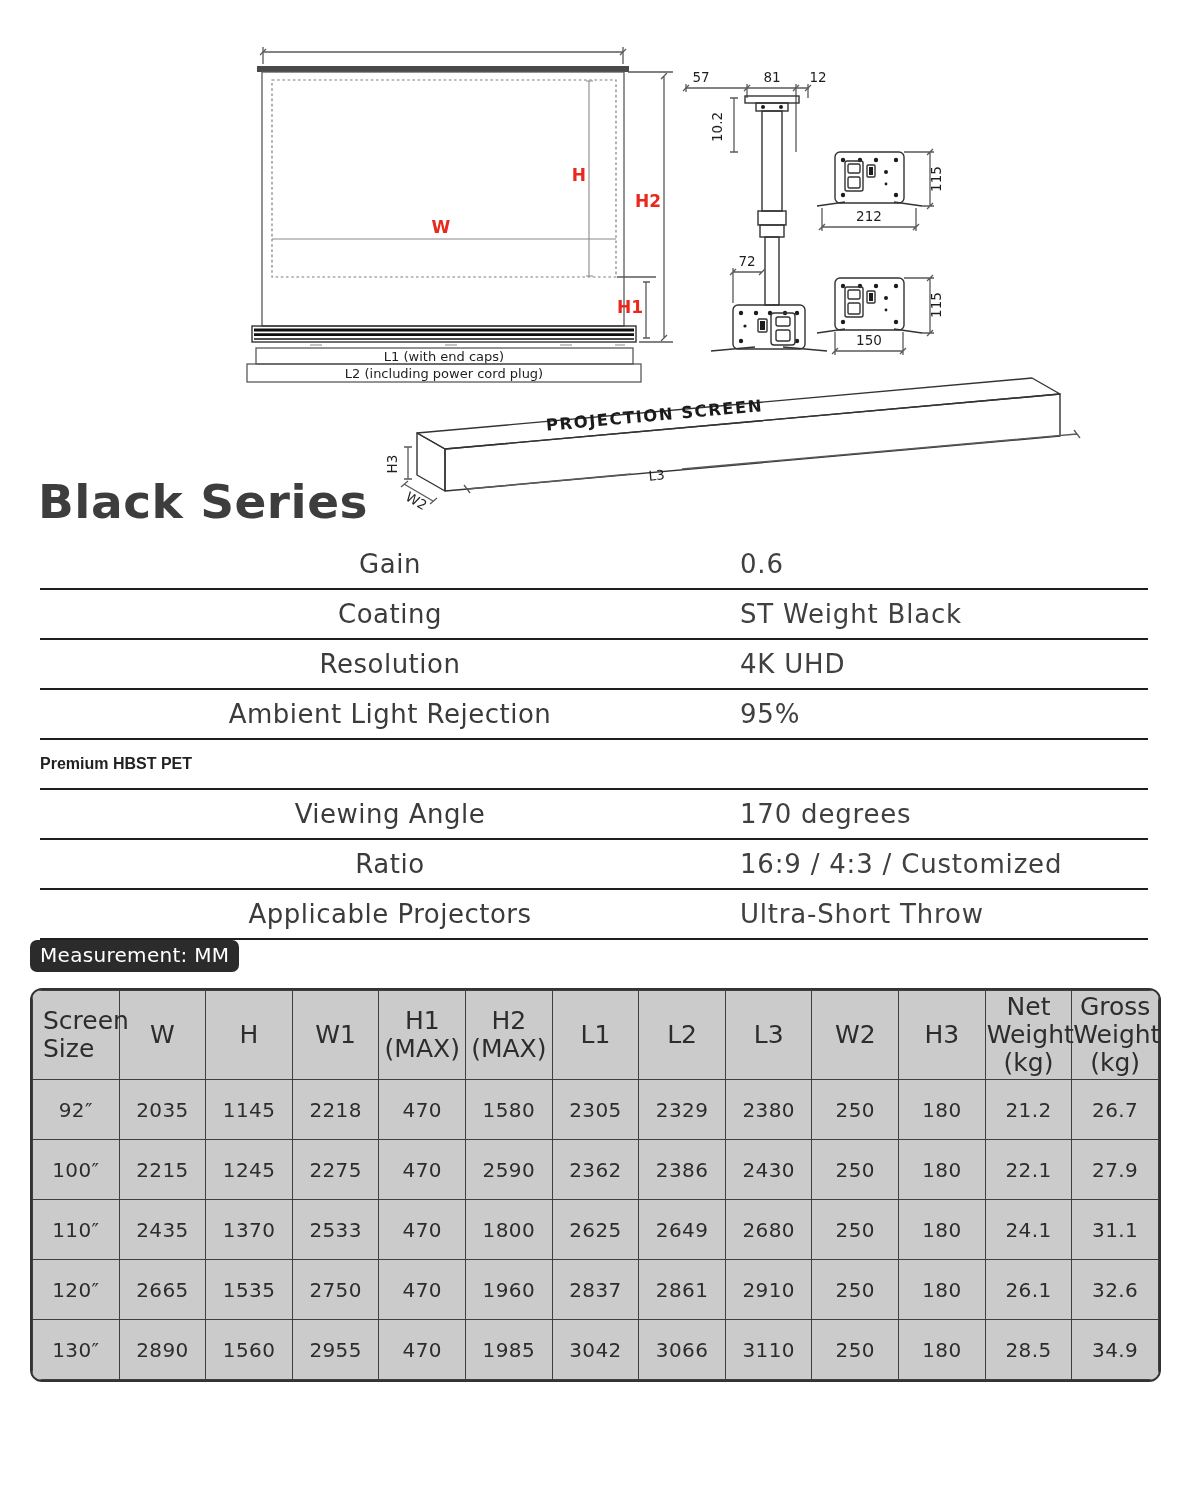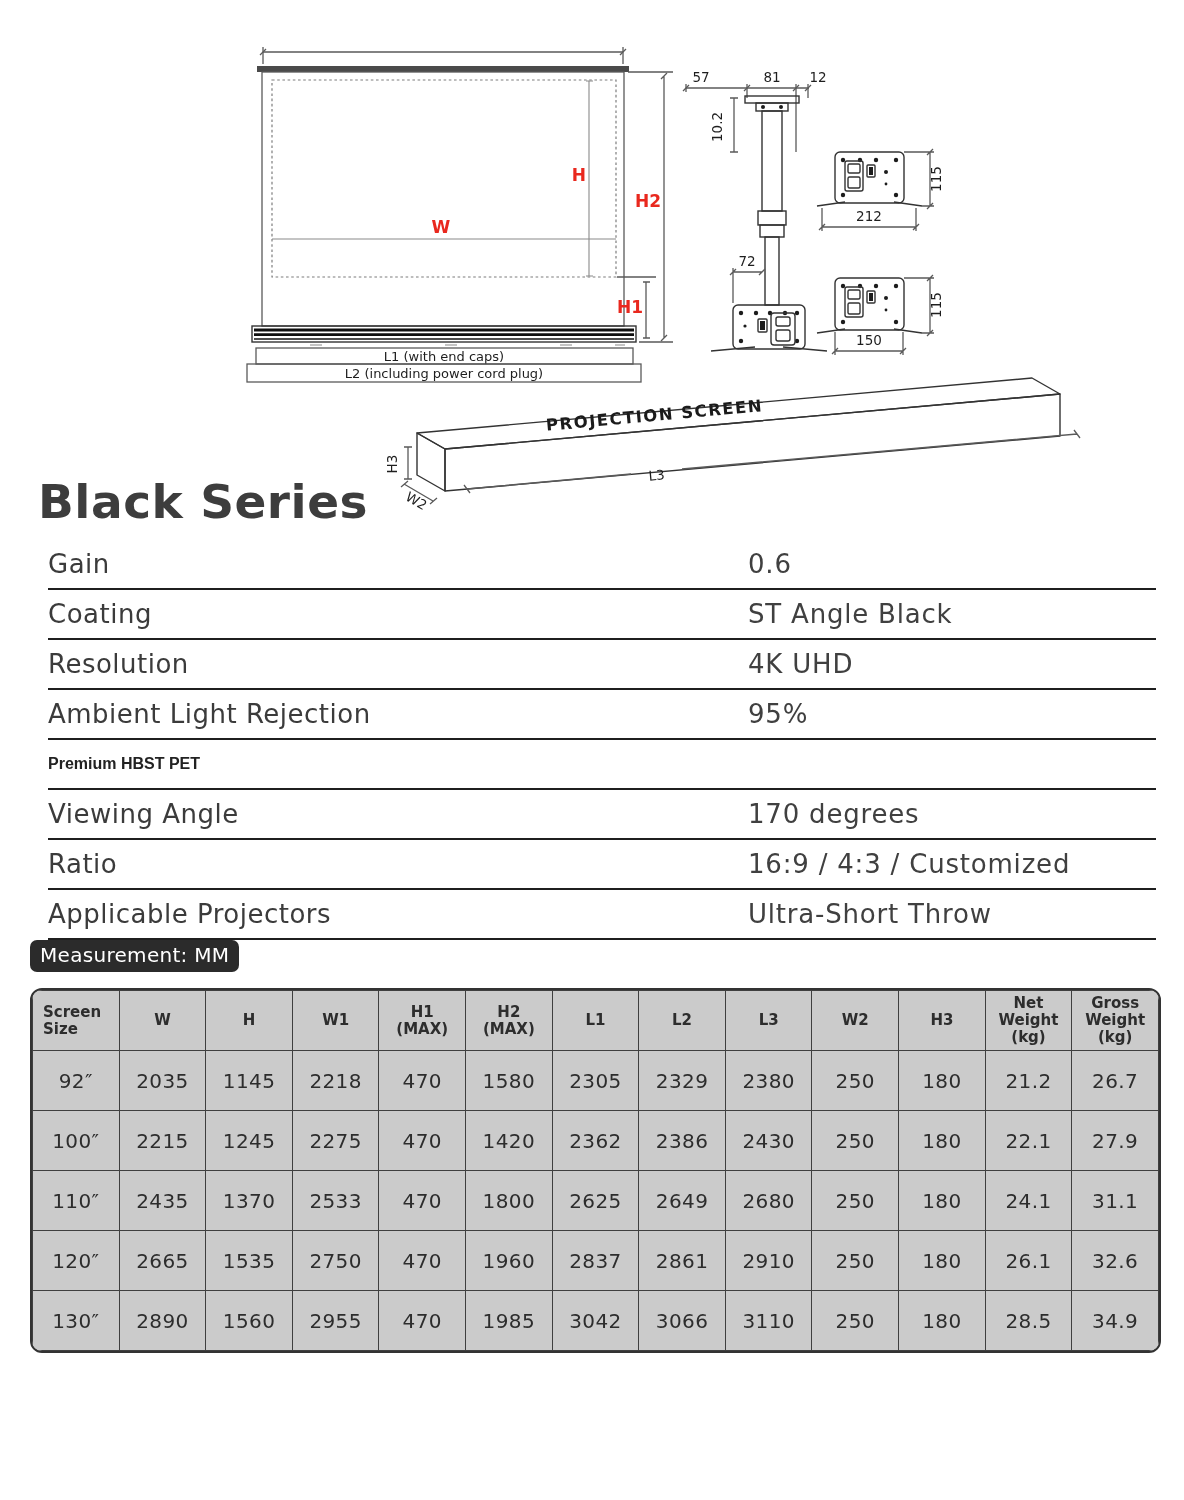--- a/index.html
+++ b/index.html
@@ -17,21 +17,21 @@
   .dot  { fill:#1c1c1c; stroke:none; }
   text.dim  { font-size:13.5px; fill:#1e1e1e; }
   text.cap  { font-size:13px; fill:#1e1e1e; }
   text.red  { font-size:17px; fill:#e9281e; font-weight:600; }
   text.boxlbl { font-size:16.5px; font-weight:bold; fill:#1b1b1b; letter-spacing:1.5px; }
   
   .title {
     position:absolute; left:38px; top:474px; font-size:47px; font-weight:600;
     color:#3d3d3d; letter-spacing:0.5px;text-align:center;
   }
-  .specs { position:absolute; left:48px; top:540px; width:1108px; }
+  .specs { position:absolute; left:40px; top:540px; width:1108px;text-align:center; }
   .spec-row {
     display:flex; align-items:center; height:48px;
     border-bottom:2px solid #1f1f1f;
   }
   .spec-label { flex:0 0 700px; font-size:26px; letter-spacing:0.5px; color:#3b3b3b; }
   .spec-value { font-size:26px; letter-spacing:0.8px; color:#404040; }
   .spec-value.strong { font-family:"Liberation Sans",sans-serif; font-weight:bold; font-size:16px; letter-spacing:0; color:#222; }
   
   .badge {
     position:absolute; left:30px; top:940px; background:#2b2b2b; color:#fff;
@@ -41,21 +41,21 @@
   .table-wrap {
     position:absolute; left:30px; top:988px; width:1127px;
     border:2.5px solid #333; border-radius:12px; overflow:hidden; background:#cbcbcb;
   }
   table.dims { width:100%; border-collapse:collapse; table-layout:fixed; }
   table.dims th, table.dims td {
     border:1.5px solid #3f3f3f; text-align:center; vertical-align:middle;
     background:#cbcbcb; color:#2d2d2d;
   }
   table.dims th {
-    font-size:15px; font-weight:bold; white-space:pre-line; line-height:1.12;
+    font-size:25px; font-weight:normal; white-space:pre-line; line-height:1.12;
     height:55px; padding:2px 1px;
   }
   table.dims th:first-child { text-align:left; padding-left:10px; }
   table.dims td { font-size:20px; height:57px; letter-spacing:0.4px; }
 </style>
 </head>
 <body>
 
 <div class="page">
 
@@ -200,21 +200,21 @@
 
   <div class="title">Black Series</div>
 
   <div class="specs" id="spec-list">
       <div class="spec-row">
         <div class="spec-label">Gain</div>
         <div class="spec-value">0.6</div>
       </div>
       <div class="spec-row">
         <div class="spec-label">Coating</div>
-        <div class="spec-value">ST Angle Black</div>
+        <div class="spec-value">ST Weight Black</div>
       </div>
       <div class="spec-row">
         <div class="spec-label">Resolution</div>
         <div class="spec-value">4K UHD</div>
       </div>
       <div class="spec-row">
         <div class="spec-label">Ambient Light Rejection</div>
         <div class="spec-value">95%</div>
       </div>
       <div class="spec-row">
@@ -277,21 +277,21 @@
             <td>180</td>
             <td>21.2</td>
             <td>26.7</td>
           </tr>
           <tr>
             <td>100″</td>
             <td>2215</td>
             <td>1245</td>
             <td>2275</td>
             <td>470</td>
-            <td>1420</td>
+            <td>2590</td>
             <td>2362</td>
             <td>2386</td>
             <td>2430</td>
             <td>250</td>
             <td>180</td>
             <td>22.1</td>
             <td>27.9</td>
           </tr>
           <tr>
             <td>110″</td>

